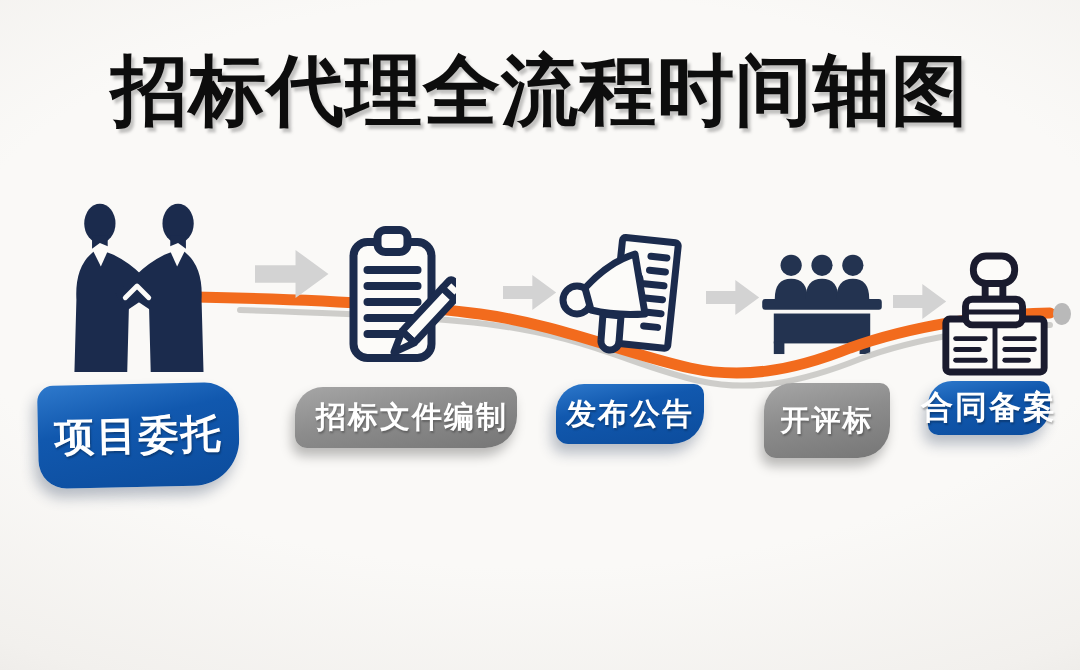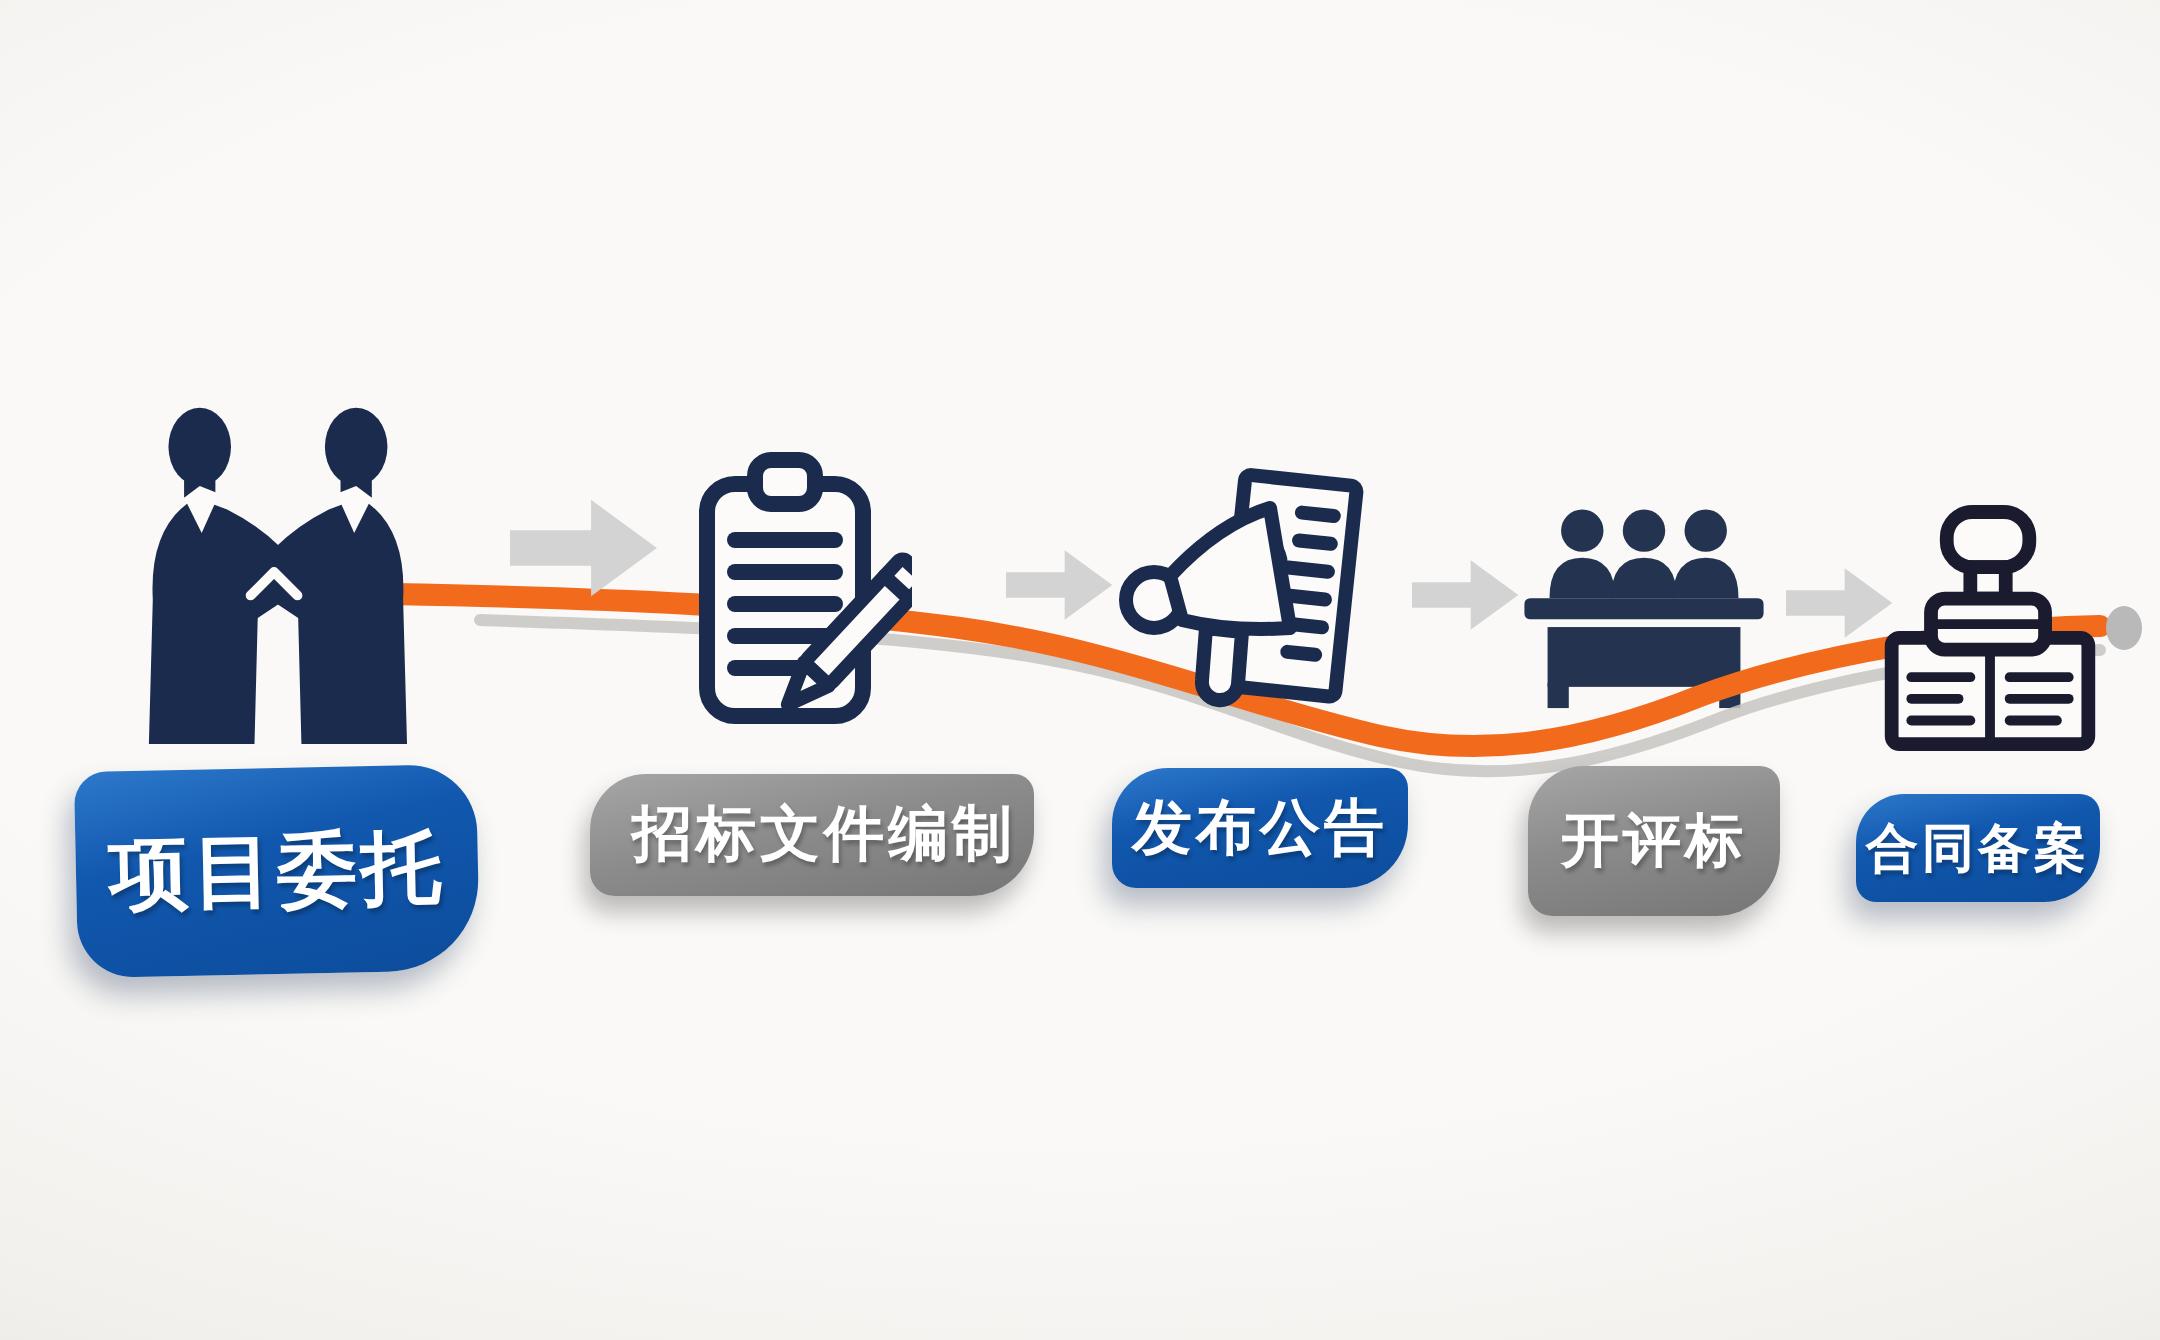--- a/index.html
+++ b/index.html
@@ -56,28 +56,29 @@
     box-shadow:-3px 8px 12px rgba(0,0,0,.26);
   }
   .label-1{left:38px;top:384px;width:201px;height:103px;font-size:40px;
            border-radius:16px 34px 46px 28px;transform:rotate(-1.2deg);}
   .label-2{left:295px;top:387px;width:210px;height:61px;font-size:30px;
            border-radius:28px 10px 32px 12px;padding-left:12px;}
   .label-3{left:556px;top:384px;width:148px;height:60px;font-size:30px;
            border-radius:28px 10px 32px 12px;}
   .label-4{left:764px;top:383px;width:126px;height:75px;font-size:29px;
            border-radius:28px 10px 32px 12px;}
-  .label-5{left:928px;top:397px;width:122px;height:54px;font-size:26px;
+  .label-5{left:928px;top:381px;width:122px;height:54px;font-size:32px;
            border-radius:24px 10px 28px 10px;}
 </style>
 </head>
 <body>
 
 <div class="canvas">
 
+  <h1 class="title">招标代理全流程时间轴图</h1>
 
   <svg class="timeline" viewBox="0 0 1080 670">
     <path d="M240,310 C360,314 450,317 520,329 C600,343 640,368 700,381 C750,392 800,383 860,359 C915,338 995,326 1050,325" fill="none" stroke="var(--line-shadow,#c6c5c2)" stroke-width="6" stroke-linecap="round" opacity="0.85"></path>
     <path d="M196,297 C300,299 400,303 480,314 C560,325 620,352 690,368 C740,379 790,372 850,348 C910,326 990,314 1050,313" fill="none" stroke="var(--line-orange,#f26b1d)" stroke-width="11" stroke-linecap="round"></path>
     <ellipse cx="1062" cy="314" rx="9" ry="11" fill="var(--dot-gray,#b9b9b9)"></ellipse>
   </svg>
 
   <div class="icon icon-handshake">
     <svg viewBox="0 0 210 180">
       <g fill="var(--icon-navy,#1b2b4d)">

